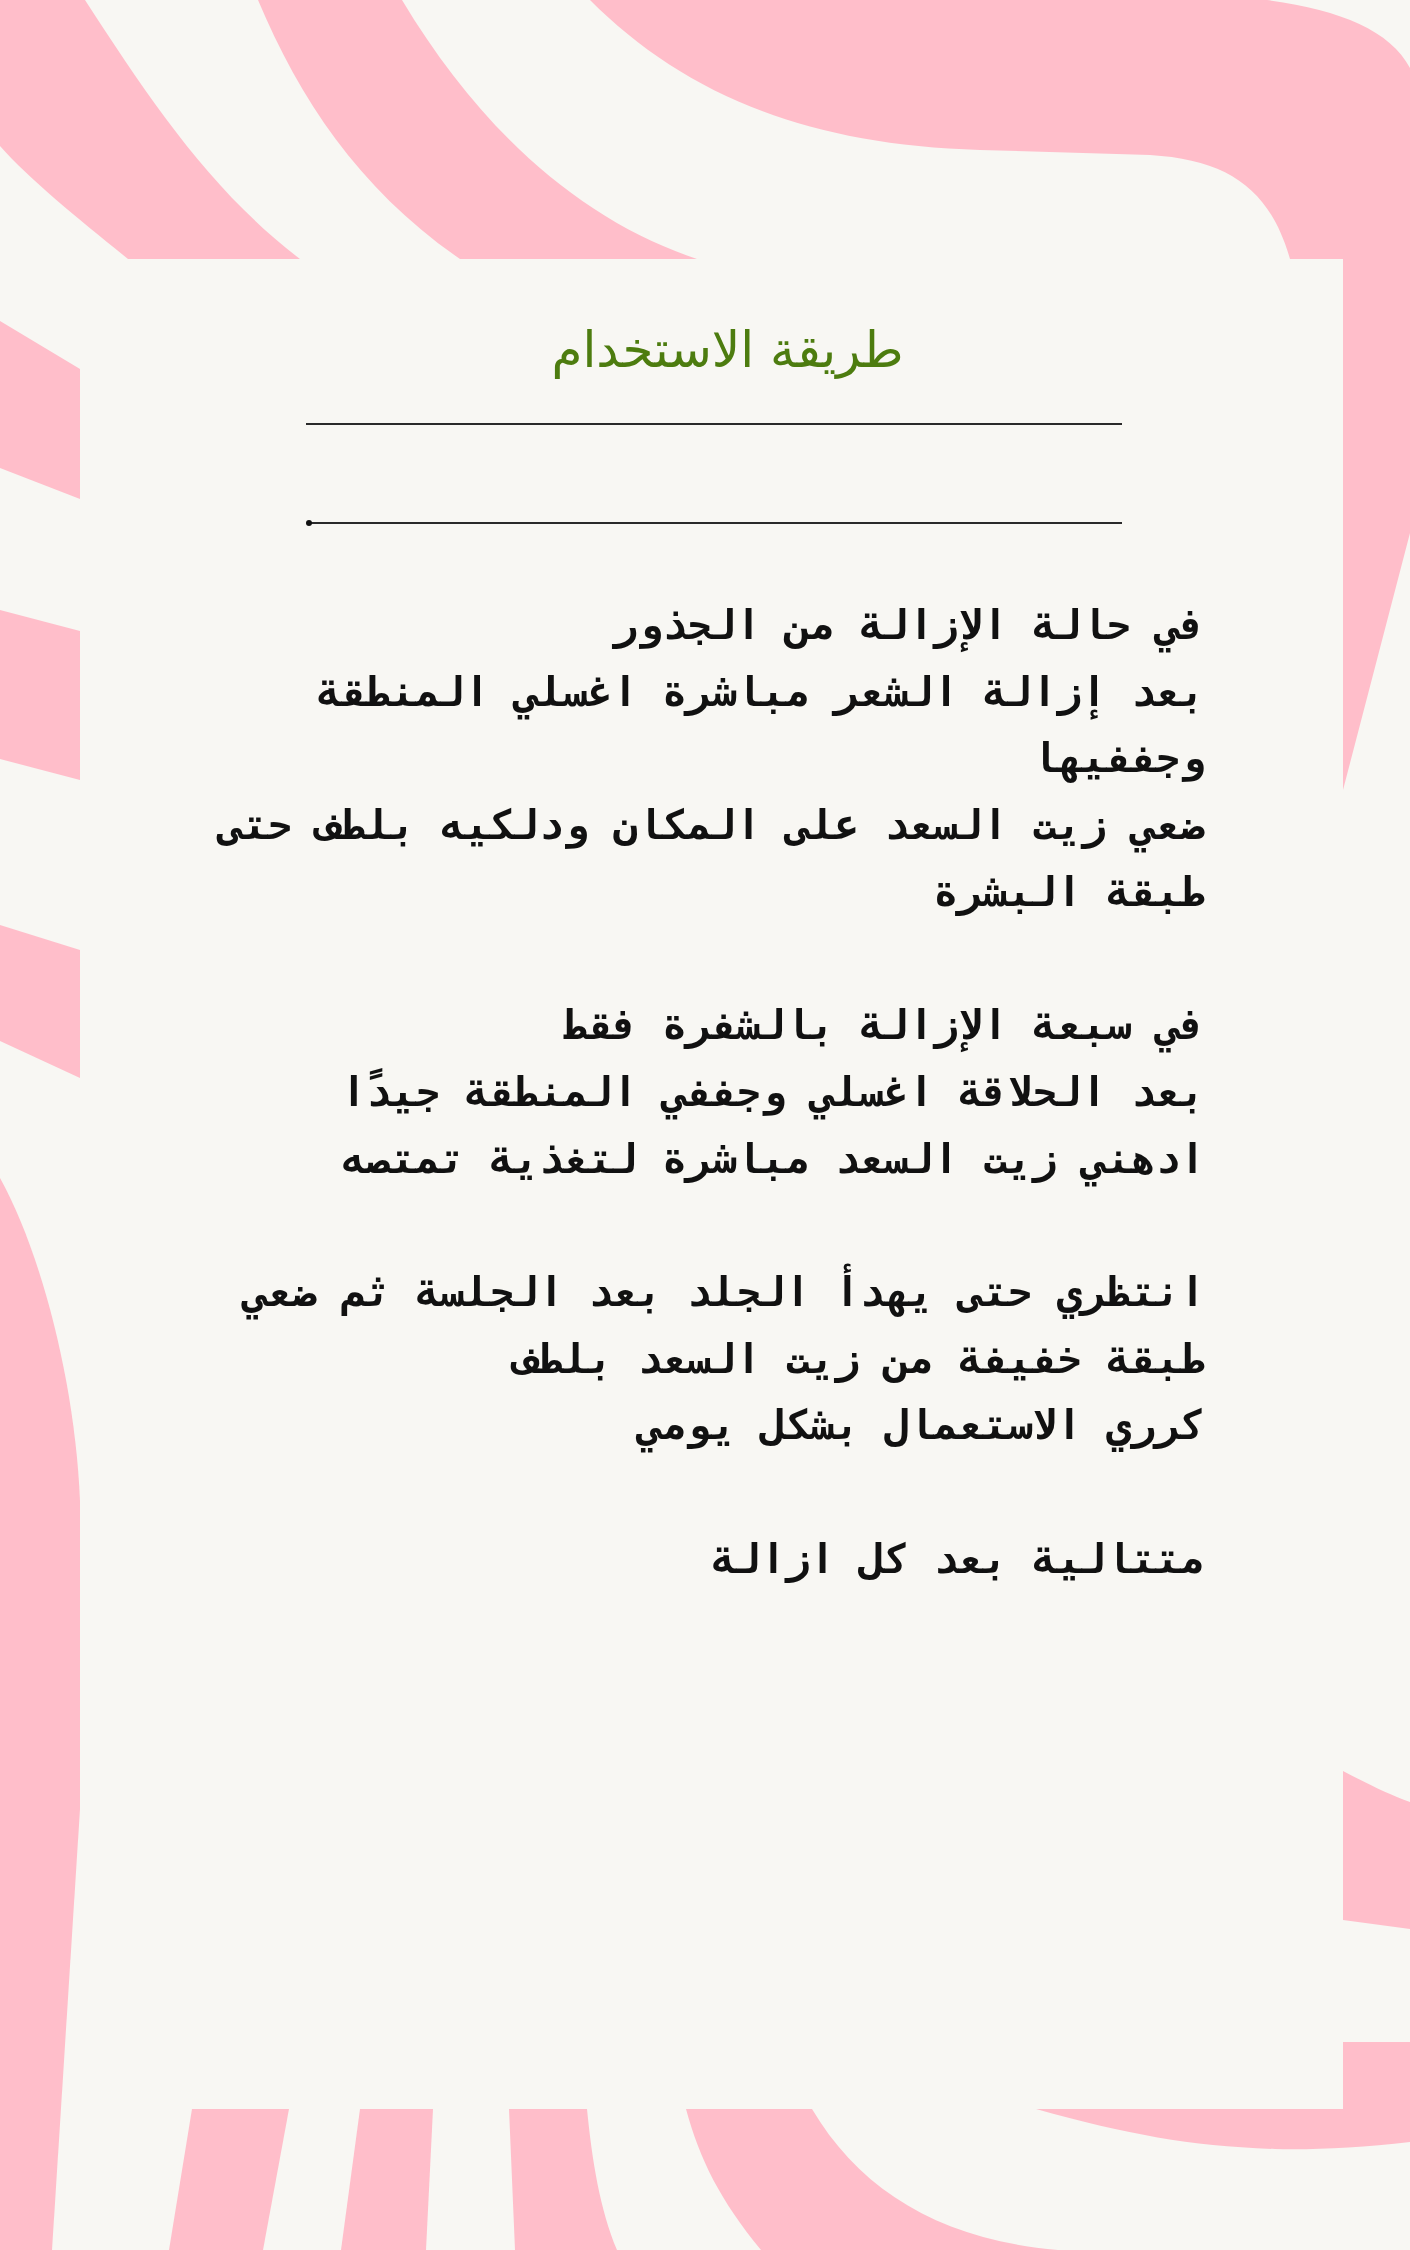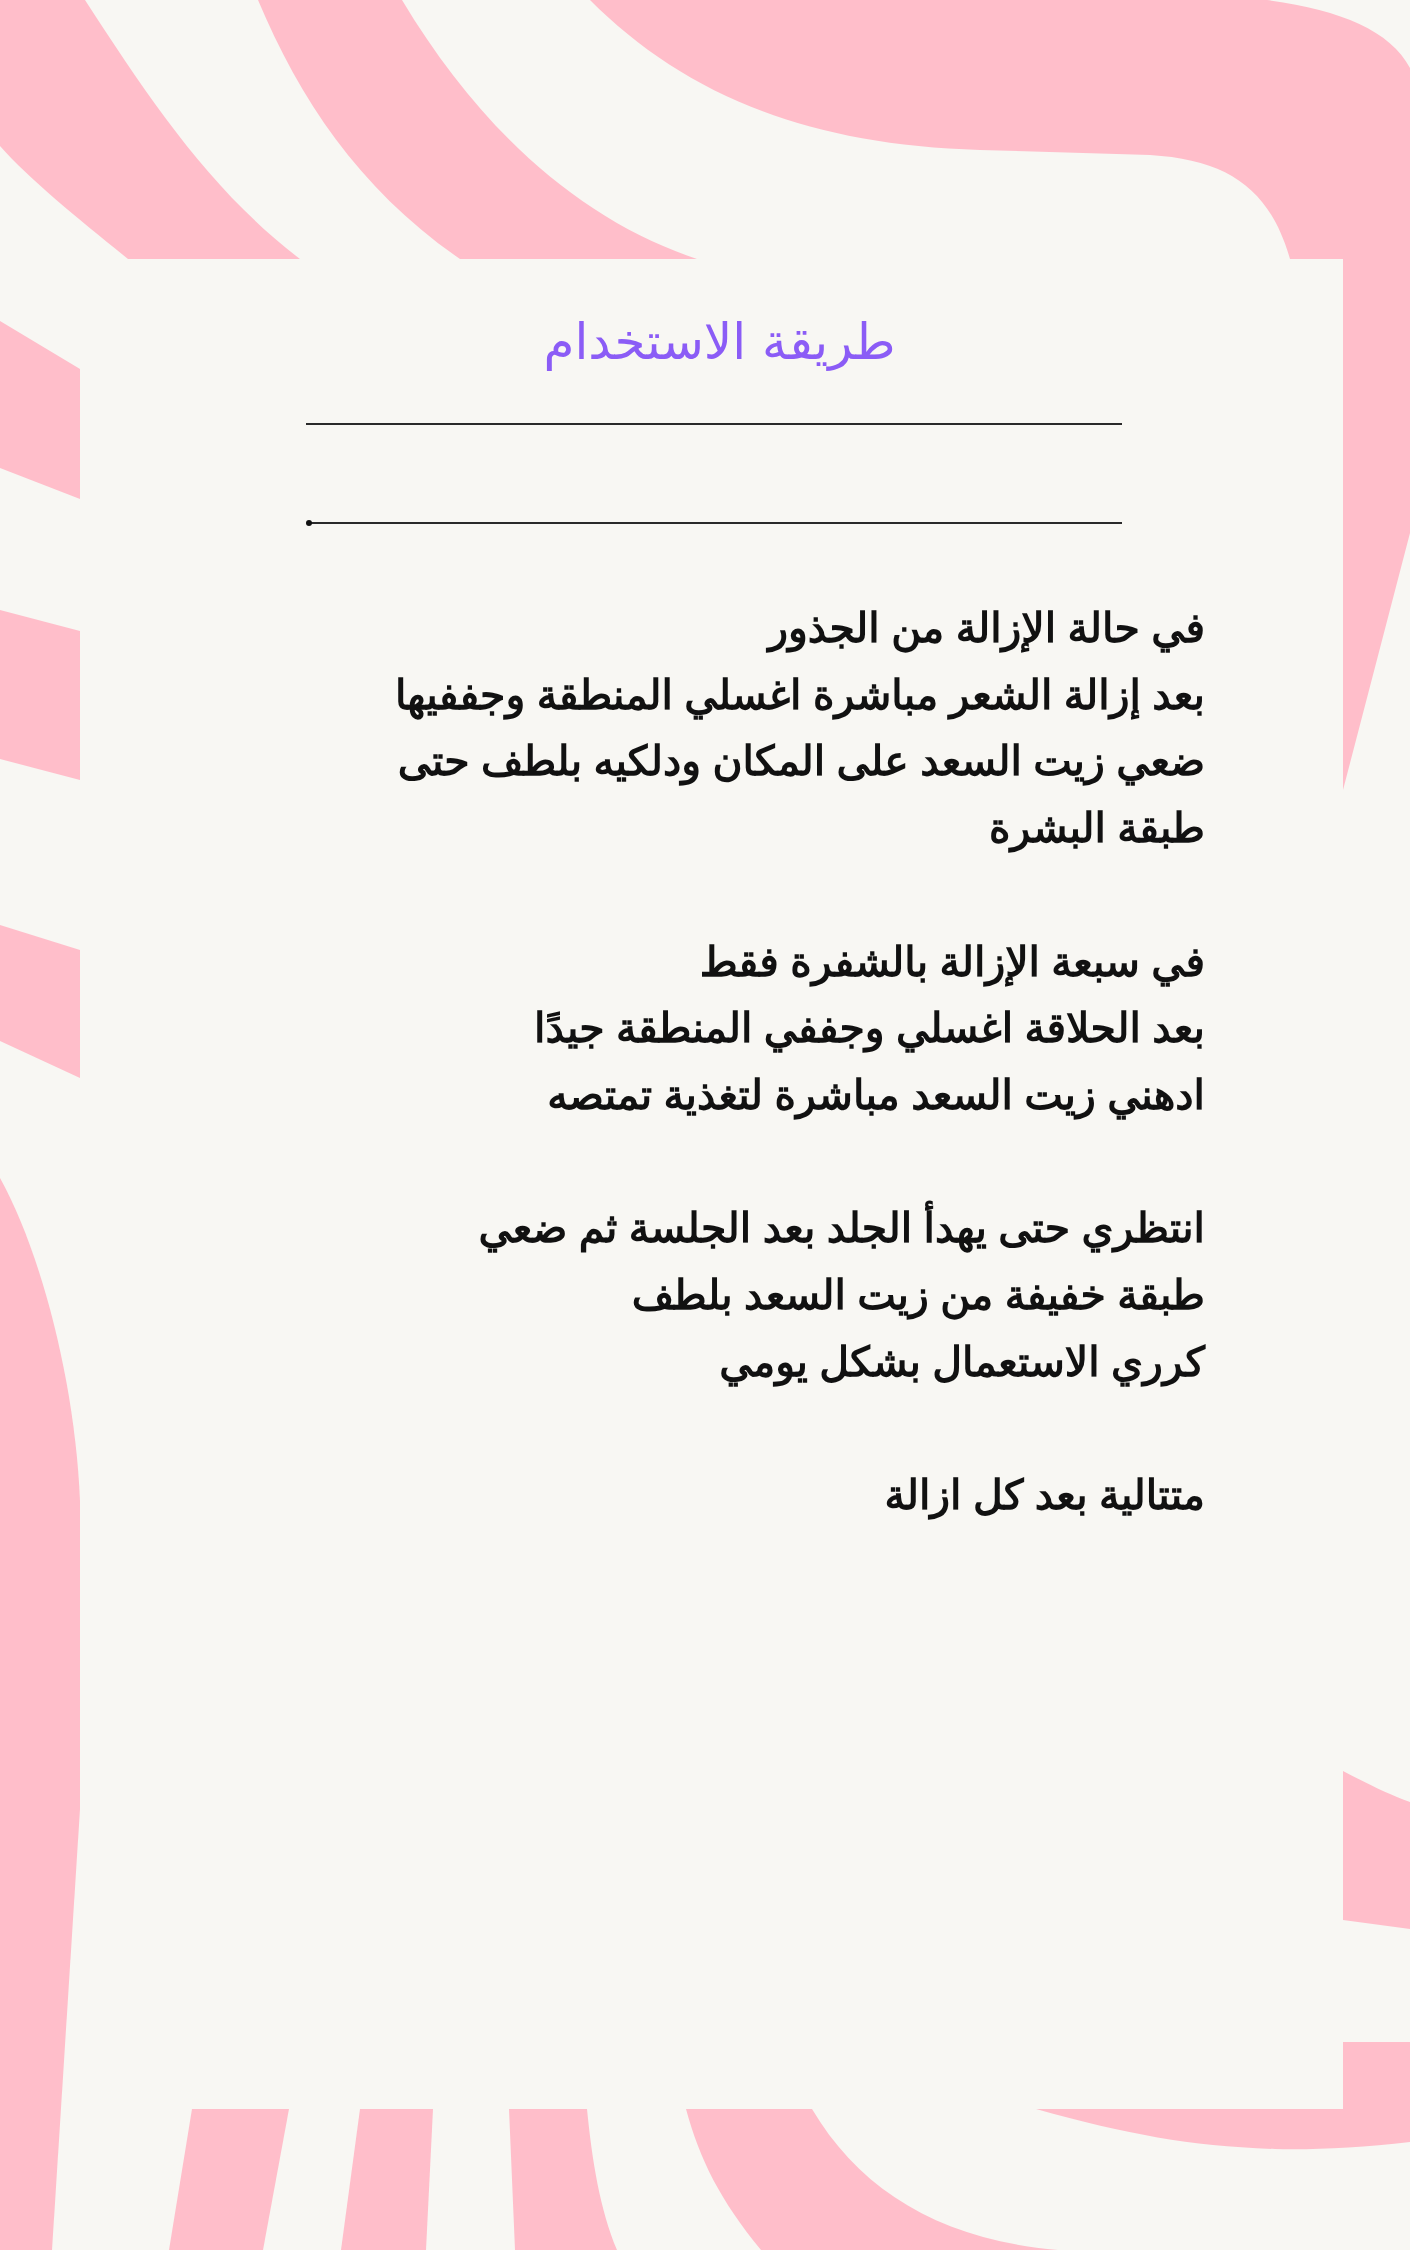--- a/index.html
+++ b/index.html
@@ -27,28 +27,28 @@
       width: 1263px;
       height: 1850px;
       background: #F8F7F3;
       z-index: 1;
     }
     .title {
       position: absolute;
       left: 0;
       width: 1263px;
       top: 300px;
-      margin: 8px;
+      margin: 16px;
       text-align: center;
       direction: rtl;
       font-family: "DejaVu Sans", sans-serif;
       font-weight: normal;
       font-size: 50px;
       letter-spacing: 14px;
-      color: #8b5cf6;
+      color: #4d7c0f;
       line-height: 1;
     }
     .card .title { top: 50px; }
     .rule {
       position: absolute;
       height: 2px;
       background: #2a2a2a;
     }
     .rule-1 { left: 226px; width: 816px; top: 164px; }
     .rule-2 { left: 230px; width: 812px; top: 263px; }
@@ -61,21 +61,21 @@
       border-radius: 50%;
       background: #111;
     }
     .content {
       position: absolute;
       right: 138px;  
       top: 336px;
       width: 1000px;
       direction: rtl;
       text-align: right;
-      font-family: Liberation Sans, sans-serif;
+      font-family: Liberation Mono, monospace;
       font-weight: bold;
       font-size: 41px;
       line-height: 66.7px;
       color: #111111;
     }
     .section {
       margin: 0 0 66.7px 0;
     }
     .section p {
       margin: 0;

